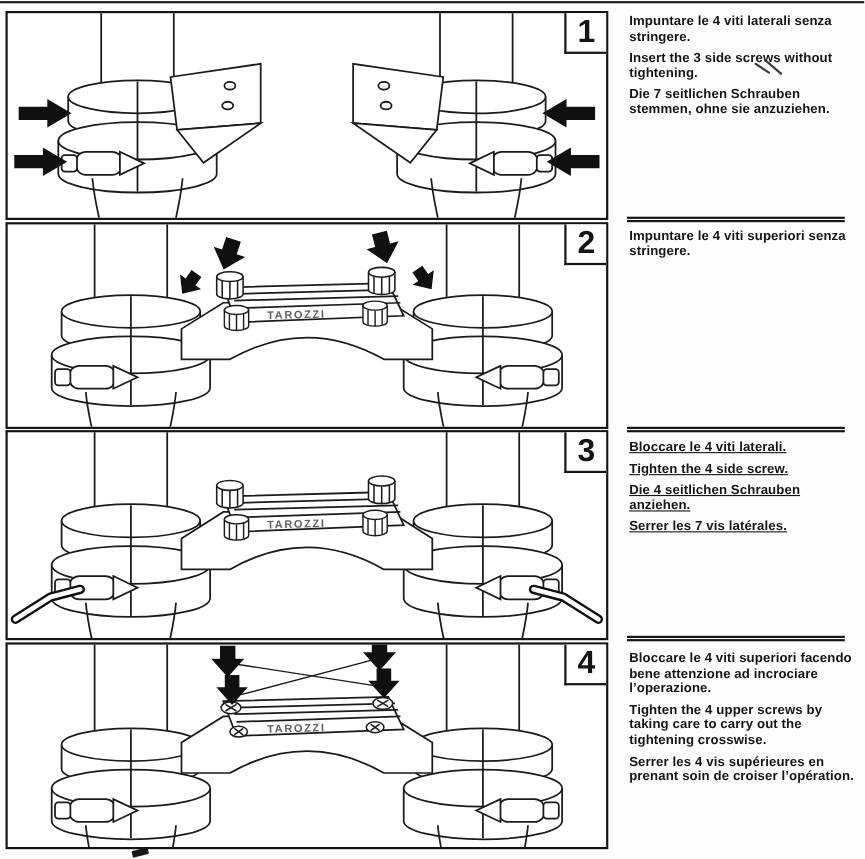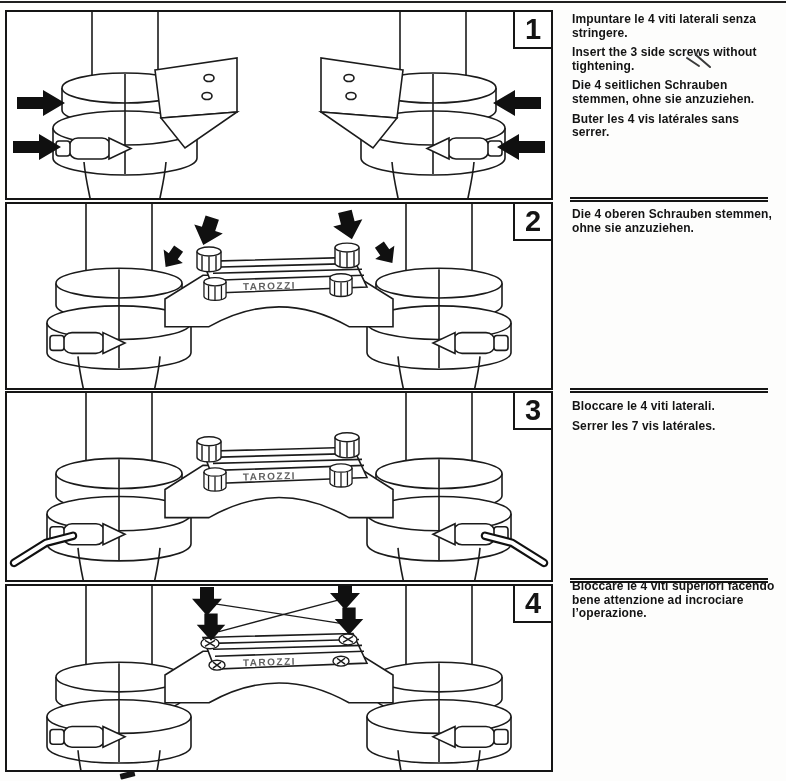--- a/index.html
+++ b/index.html
@@ -217,41 +217,44 @@
     <div class="numbox">
       <span>4</span>
     </div>
   </section>
 
   <aside class="textcol">
 
     <div class="step-text" style="top:13px;">
       <p>Impuntare le 4 viti laterali senza stringere.</p>
       <p>Insert the 3 side screws without tightening.</p>
-      <p>Die 4 seitlichen Schrauben stemmen, ohne sie anzuziehen.</p>
-      <p>Buter les 4 vis latérales sans serrer.</p>
+      <p>Die 7 seitlichen Schrauben stemmen, ohne sie anzuziehen.</p>
     </div>
 
     <div class="rule" style="top:197px;"></div>
 
     <div class="step-text" style="top:208px;">
-      <p>Die 4 oberen Schrauben stemmen, ohne sie anzuziehen.</p>
+      <p>Impuntare le 4 viti superiori senza stringere.</p>
     </div>
 
     <div class="rule" style="top:388px;"></div>
 
-    <div class="step-text" style="top:400px;">
+    <div class="step-text" style="top:400px;text-decoration:underline;">
       <p>Bloccare le 4 viti laterali.</p>
+      <p>Tighten the 4 side screw.</p>
+      <p>Die 4 seitlichen Schrauben anziehen.</p>
       <p>Serrer les 7 vis latérales.</p>
     </div>
 
     <div class="rule" style="top:578px;"></div>
 
-    <div class="step-text" style="top:580px;">
+    <div class="step-text" style="top:592px;">
       <p>Bloccare le 4 viti superiori facendo bene attenzione ad incrociare l’operazione.</p>
+      <p>Tighten the 4 upper screws by taking care to carry out the tightening crosswise.</p>
+      <p>Serrer les 4 vis supérieures en prenant soin de croiser l’opération.</p>
     </div>
 
   </aside>
 
   <svg class="scribble" width="30" height="22">
     <path d="M3,6 L15,14 M12,3 L26,15" stroke="#3a3a3a" stroke-width="2" fill="none" stroke-linecap="round"></path>
   </svg>
   <div class="bottom-mark"></div>
 
 </div>

